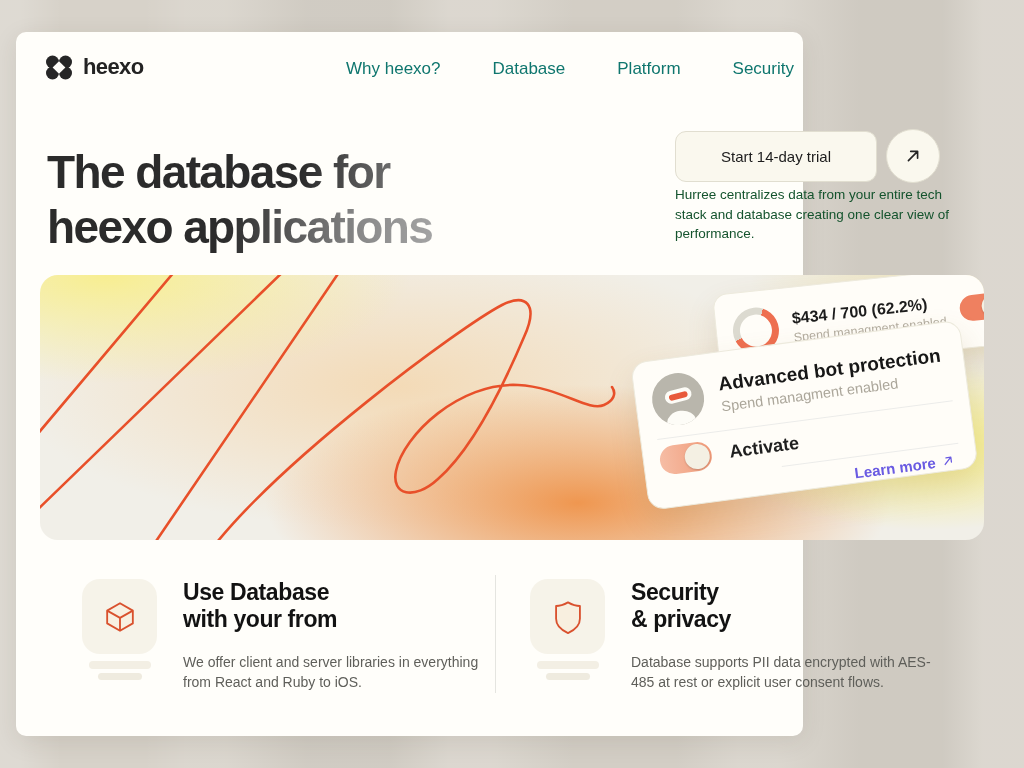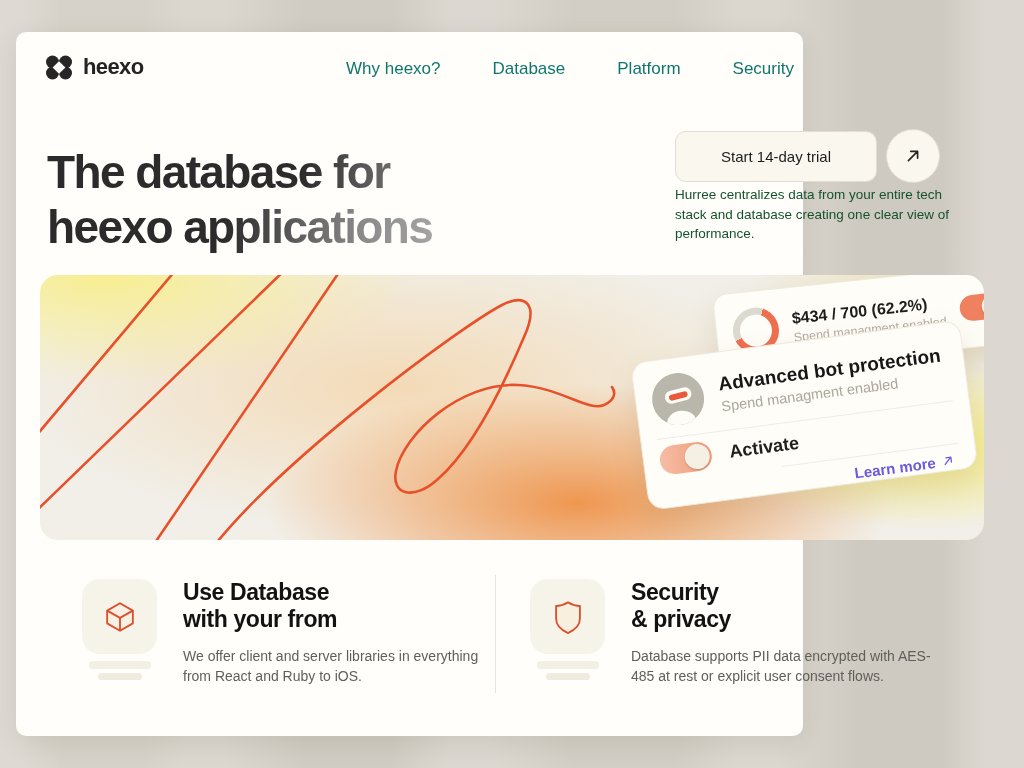--- a/index.html
+++ b/index.html
@@ -101,21 +101,21 @@
   .features { position:absolute; left:0; top:543px; width:100%; display:flex; }
   .feature { display:flex; padding-top:4px; }
   .feature.first { width:502px; padding-left:66px; }
   .feature.second { flex:1; padding-left:34px; border-left:1px solid #e5e5e0; min-height:118px; }
   .tile-wrap { width:75px; flex:none; }
   .tile { width:75px; height:75px; border-radius:18px; background:#f6f3e9; display:flex; align-items:center; justify-content:center; }
   .bar1 { width:62px; height:8px; border-radius:4px; background:#f3efe4; margin:7px auto 0; }
   .bar2 { width:44px; height:7px; border-radius:4px; background:#efebdf; margin:4px auto 0; }
   .ftext { margin-left:26px; width:312px; }
   .ftitle { font-size:23px; line-height:27px; font-weight:700; color:#121212; letter-spacing:-0.4px; }
-  .fdesc { margin-top:13px; font-size:14px; line-height:20px; color:#5f5f5a; }
+  .fdesc { margin-top:19px; font-size:14px; line-height:20px; color:#5f5f5a; }
 </style>
 </head>
 <body>
 
 <div class="page">
 
   <header class="nav">
     <div class="logo">
       <svg width="30" height="25" viewBox="0 0 30 24">
         <circle cx="8.5" cy="6.5" r="6.5" fill="#262626"></circle>

